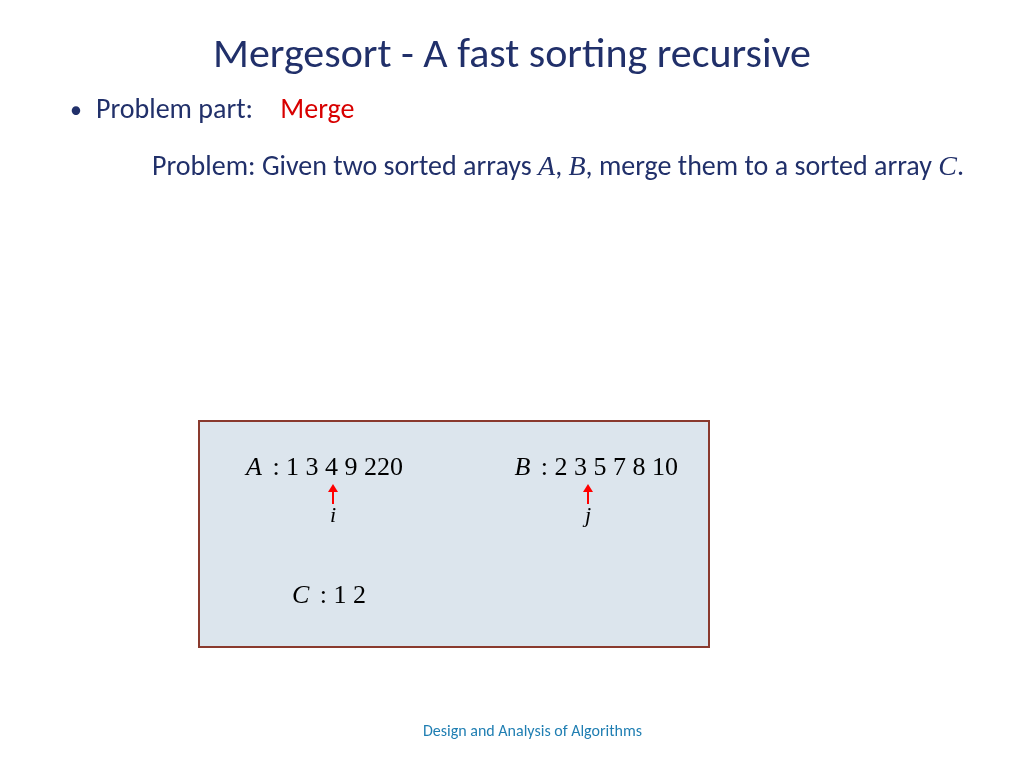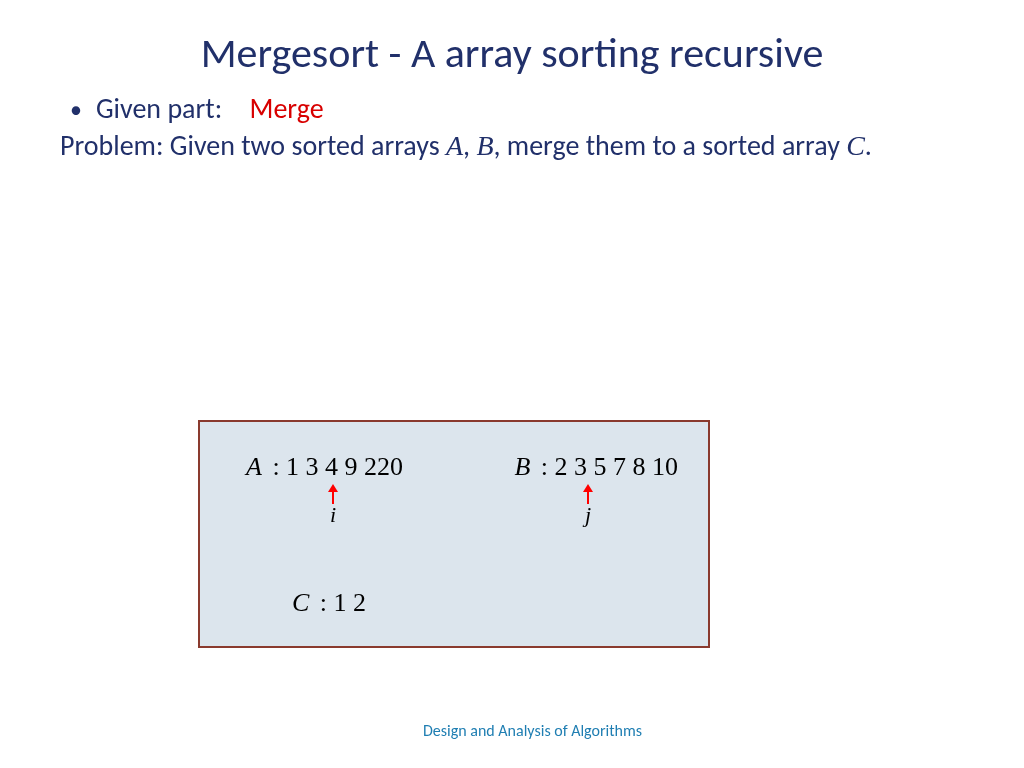--- a/index.html
+++ b/index.html
@@ -31,21 +31,22 @@
       gap: 14px;
       margin-left: 10px;
     }
     .bullet-dot {
       font-size: 24px;
       color: #21306a;
       line-height: 1.4;
     }
     .merge-word { color: #d80000; margin-left: 21px; }
     .problem {
-      margin-top: 0;
+      margin-top: 20px;
+      text-align: right;
     }
     .math-i { font-family: 'Cambria Math', 'Times New Roman', serif; font-style: italic; }
     .diagram-box {
       position: absolute;
       left: 198px;
       top: 420px;
       width: 512px;
       height: 228px;
       background: #dce5ed;
       border: 2px solid #8a3a2e;
@@ -57,21 +58,21 @@
       right: 30px;
       display: flex;
       justify-content: space-between;
       font-family: 'Times New Roman', serif;
       font-size: 26px;
       color: #000;
     }
     .arr-label { font-style: italic; margin-right: 4px; }
     .row-c {
       position: absolute;
-      top: 166px;
+      top: 158px;
       left: 92px;
       font-family: 'Times New Roman', serif;
       font-size: 26px;
       color: #000;
     }
     .arrow {
       position: absolute;
       width: 20px;
       height: 40px;
       text-align: center;
@@ -94,28 +95,28 @@
       text-align: center;
       font-size: 16px;
       color: #1f7eb2;
       padding-left: 41px;
     }
   </style>
 </head>
 <body>
 
 <h1 class="title">
-  <span>Mergesort - A array sorting recursive</span><br>
+  <span>Mergesort - A fast sorting recursive</span><br>
 </h1>
 
 <div class="body-content">
   <div class="bullet-row">
     <span class="bullet-dot">•</span>
     <div>
-      <span>Given part: </span><span class="merge-word">Merge</span>
+      <span>Problem part: </span><span class="merge-word">Merge</span>
     </div>
   </div>
   <div class="problem">
     <span>Problem: Given two sorted arrays </span><span class="math-i">A</span><span>, </span><span class="math-i">B</span><span>, merge them to a sorted array </span><span class="math-i">C</span><span>.</span>
   </div>
 </div>
 
 <div class="diagram-box">
   <div class="row-ab">
     <div>

